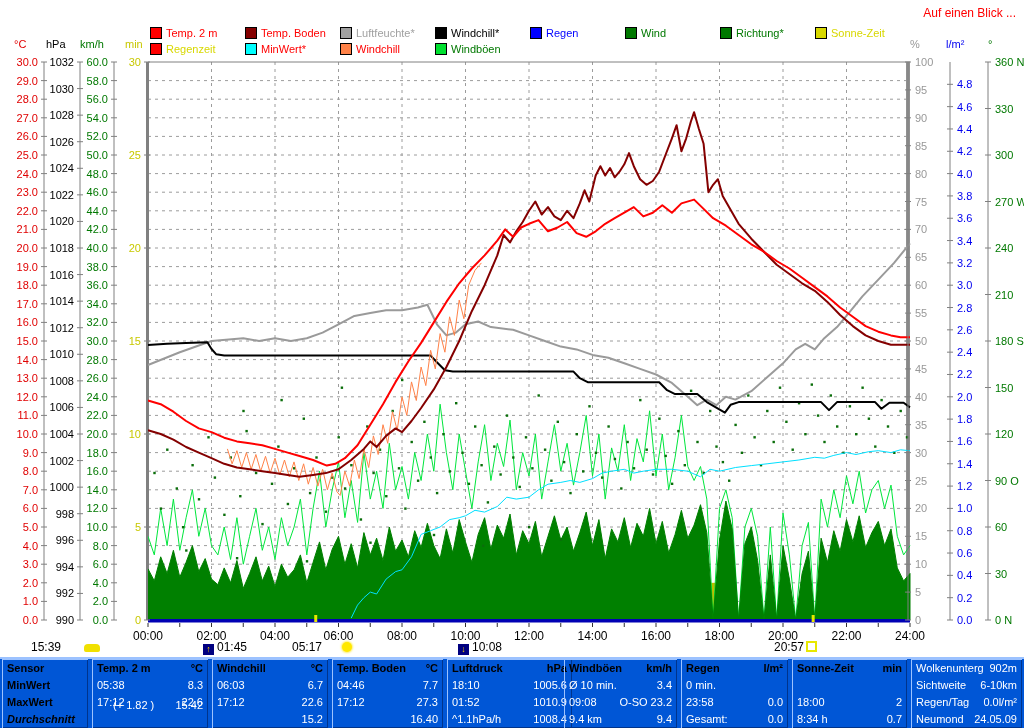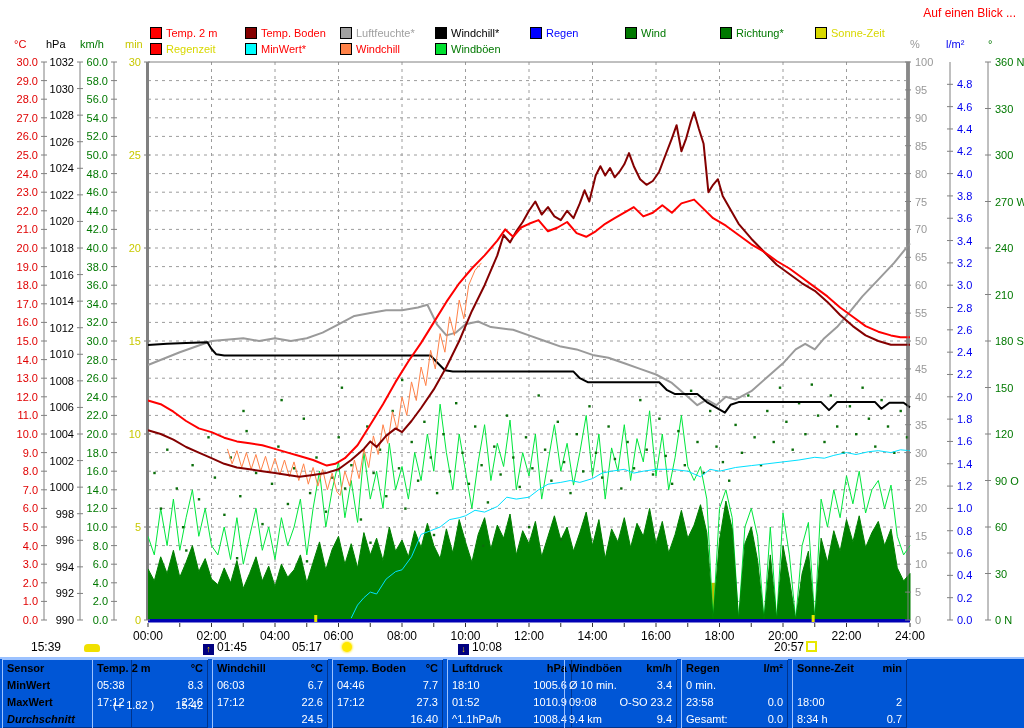--- a/index.html
+++ b/index.html
@@ -594,21 +594,21 @@
       <text x="995" y="624" text-anchor="start" font-size="11" font-family="Liberation Sans, sans-serif" fill="#007800">0 N</text>
     </svg>
   <div id="markers">
       <div class="marker" style="left: 28px;"><span style="margin: 0px 3px;">15:39</span><span class="ic ic-daylength"></span></div>
       <div class="marker" style="left: 203px;"><span class="ic ic-moonrise">↑</span><span style="margin: 0px 3px;">01:45</span></div>
       <div class="marker" style="left: 272px;"><span style="margin: 0px 20px;">05:17</span><span class="ic ic-sunrise"></span></div>
       <div class="marker" style="left: 458px;"><span class="ic ic-moonset">↓</span><span style="margin: 0px 3px;">10:08</span></div>
       <div class="marker" style="left: 772px;"><span style="margin: 0px 2px;">20:57</span><span class="ic ic-sunset"></span></div>
     </div>
   <div id="table">
-      <div class="tcol" style="left: 2px; width: 86px; padding-left: 44px;">
+      <div class="tcol" style="left: 2px; width: 86px;">
         <div class="trow tlabel" style="top: 3px;">
           <span class="l">Sensor</span>
         </div>
         <div class="trow tlabel" style="top: 20px;">
           <span class="l">MinWert</span>
         </div>
         <div class="trow tlabel" style="top: 37px;">
           <span class="l">MaxWert</span>
         </div>
         <div class="trow tlabel" style="top: 54px; font-style: italic;">
@@ -640,21 +640,21 @@
         </div>
         <div class="trow tval" style="top: 20px;">
           <span class="l">06:03</span>
           <span class="r">6.7</span>
         </div>
         <div class="trow tval" style="top: 37px;">
           <span class="l">17:12</span>
           <span class="r">22.6</span>
         </div>
         <div class="trow tval" style="top: 54px;">
-          <span class="r">24.5</span>
+          <span class="r">15.2</span>
         </div>
       </div>
       <div class="tcol" style="left: 332px; width: 111px;">
         <div class="trow thead" style="top: 3px;">
           <span class="l">Temp. Boden</span>
           <span class="r">°C</span>
         </div>
         <div class="trow tval" style="top: 20px;">
           <span class="l">04:46</span>
           <span class="r">7.7</span>
@@ -728,14 +728,32 @@
         <div class="trow tval" style="top: 20px;"></div>
         <div class="trow tval" style="top: 37px;">
           <span class="l">18:00</span>
           <span class="r">2</span>
         </div>
         <div class="trow tval" style="top: 54px;">
           <span class="l">8:34 h</span>
           <span class="r">0.7</span>
         </div>
       </div>
+      <div class="tcol" style="left: 911px; width: 111px;">
+        <div class="trow tval" style="top: 3px;">
+          <span class="l">Wolkenunterg</span>
+          <span class="r">902m</span>
+        </div>
+        <div class="trow tval" style="top: 20px;">
+          <span class="l">Sichtweite</span>
+          <span class="r">6-10km</span>
+        </div>
+        <div class="trow tval" style="top: 37px;">
+          <span class="l">Regen/Tag</span>
+          <span class="r">0.0l/m²</span>
+        </div>
+        <div class="trow tval" style="top: 54px;">
+          <span class="l">Neumond</span>
+          <span class="r">24.05.09</span>
+        </div>
+      </div>
     </div>
 </div>
 
 </body></html>

